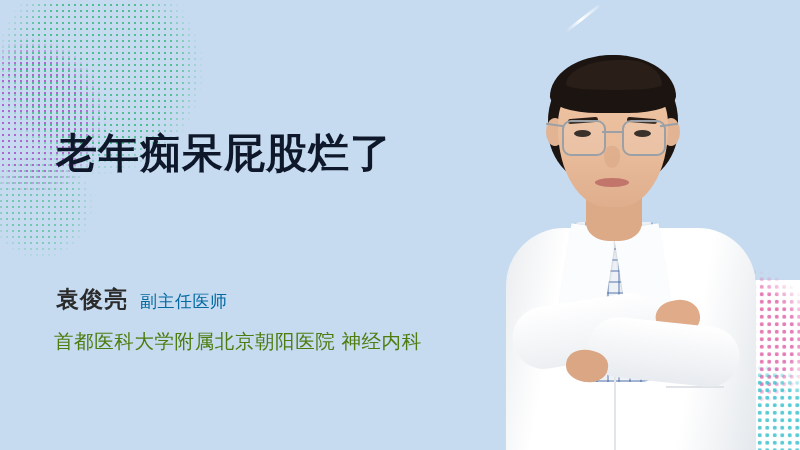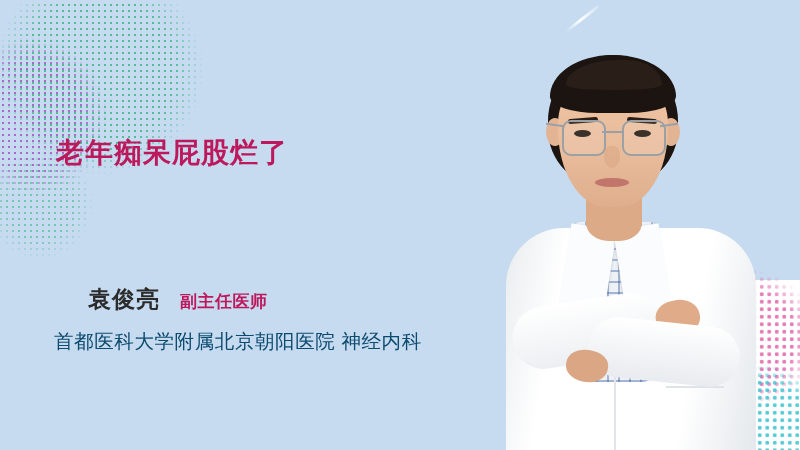--- a/index.html
+++ b/index.html
@@ -130,53 +130,51 @@
   }
 
   
   #text-block {
     position: absolute;
     left: 56px;
     top: 126px;
     width: 470px;
   }
   .headline {
-    color: #be185d;
-    font-size: 28px;
+    color: #0f172a;
+    font-size: 41px;
     font-weight: bold;
     line-height: 54px;
     letter-spacing: 1px;
     white-space: nowrap;
   }
   #byline {
     position: absolute;
     left: 56px;
     top: 284px;
     display: flex;
     align-items: baseline;
   }
   #doctor-name {
     color: #2b2b2b;
     font-size: 23px;
     font-weight: bold;
     letter-spacing: 1px;
-    margin-left: 32px;
   }
   #doctor-rank {
-    color: #be185d;
+    color: #0369a1;
     font-size: 17px;
-    margin-left: 20px;
+    margin-left: 12px;
     letter-spacing: 0.5px;
-    font-weight: bold;
   }
   #affiliation {
     position: absolute;
     left: 54px;
     top: 328px;
-    color: #0c4a6e;
+    color: #4d7c0f;
     font-size: 19.5px;
     letter-spacing: 0.6px;
     white-space: nowrap;
   }
 
   
   #doctor-photo {
     position: absolute;
     left: 470px;
     top: 0;

